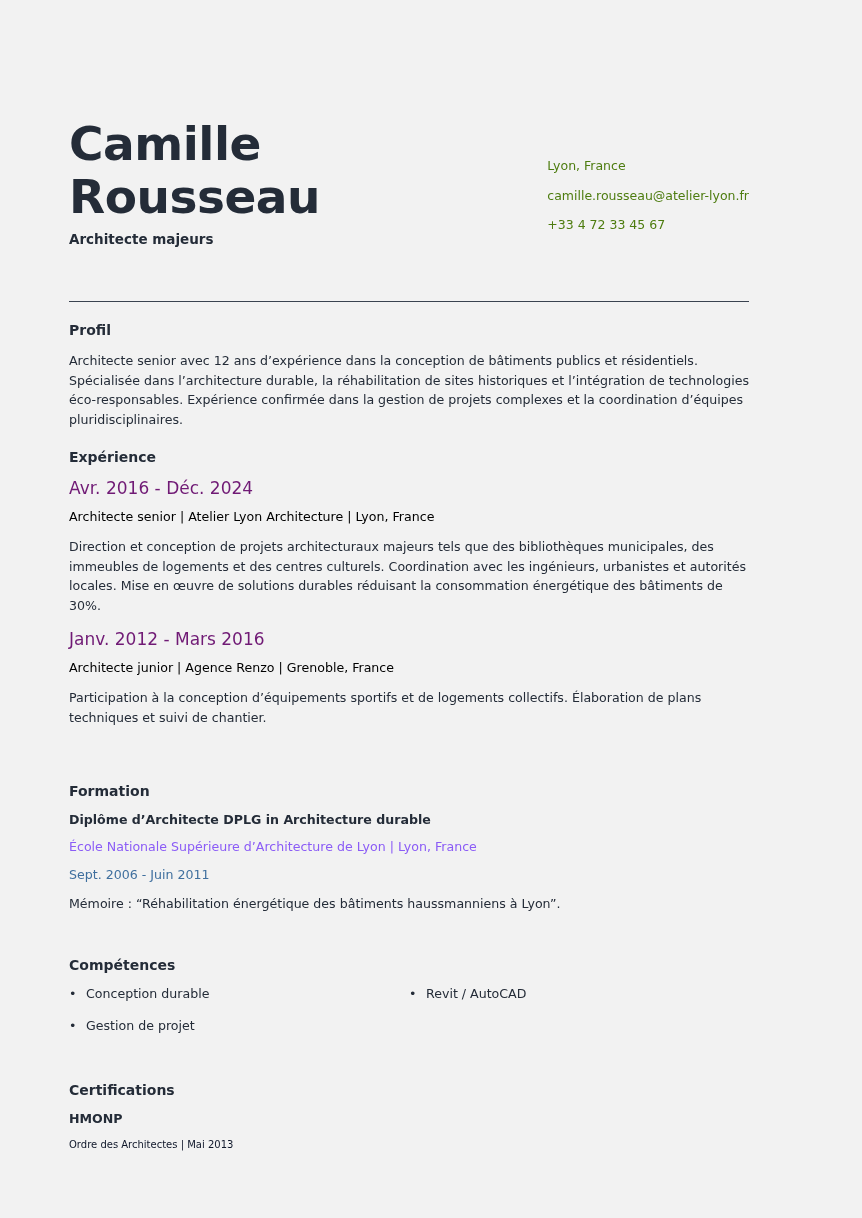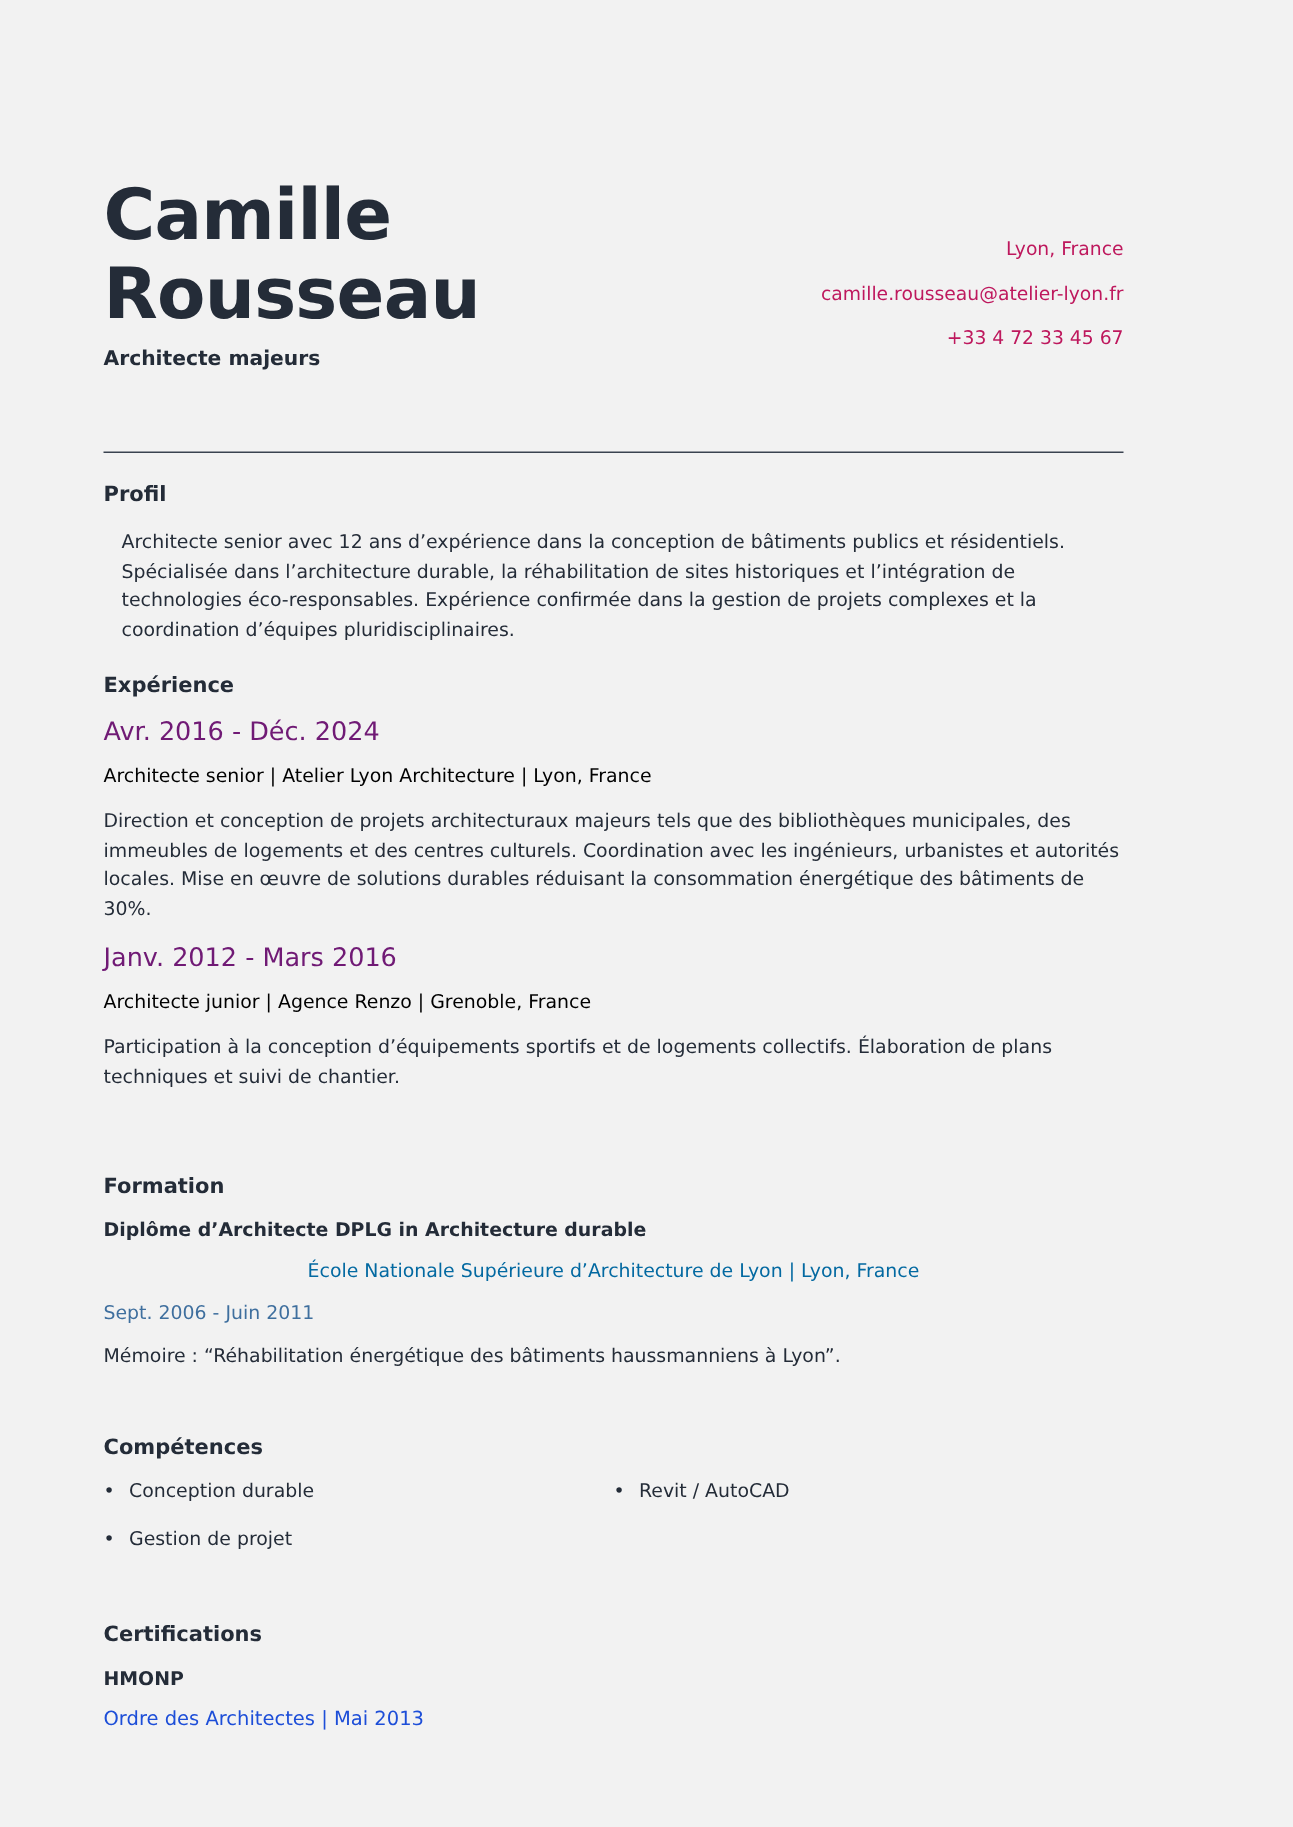--- a/index.html
+++ b/index.html
@@ -38,24 +38,24 @@
   .role {
     font-size: 13.5px;
     font-weight: bold;
     color: #242c38;
     margin-top: 8px;
   }
   .contact {
     position: absolute;
     right: 0;
     top: 160px;
-    text-align: right;
+    text-align: left;
     font-size: 12.5px;
     line-height: 1.0;
-    color: #be185d;
+    color: #4d7c0f;
   }
   .contact div {
     margin-bottom: 17px;
   }
   .rule {
     border-top: 1px solid #3a4350;
     margin-top: 33px;
     margin-bottom: 0;
   }
   .section {
@@ -64,21 +64,21 @@
   .section-title {
     font-size: 14px;
     font-weight: bold;
     color: #242c38;
     margin: 0 0 13px 0;
   }
   .body-text {
     font-size: 12.6px;
     line-height: 1.55;
     color: #242c38;
-    margin: 12px;
+    margin: 0;
   }
   .entry {
     margin-bottom: 4px;
   }
   .entry-date {
     font-size: 17px;
     font-weight: normal;
     color: #701a75;
     margin-bottom: 11px;
   }
@@ -94,23 +94,22 @@
     margin: 0 0 14px 0;
   }
   .edu-title {
     font-size: 12.6px;
     font-weight: bold;
     color: #242c38;
     margin-bottom: 12px;
   }
   .edu-school {
     font-size: 12.6px;
-    color: #0369a1;
+    color: #8b5cf6;
     margin-bottom: 13px;
-    text-align: center;
   }
   .edu-dates {
     font-size: 12.6px;
     color: #3f6f9e;
     margin-bottom: 14px;
   }
   .edu-note {
     font-size: 12.6px;
     color: #242c38;
     margin: 0;
@@ -134,22 +133,22 @@
     color: #242c38;
     font-size: 12.6px;
   }
   .cert-title {
     font-size: 12.6px;
     font-weight: bold;
     color: #242c38;
     margin-bottom: 13px;
   }
   .cert-sub {
-    font-size: 13px;
-    color: #1d4ed8;
+    font-size: 10px;
+    color: #0f172a;
   }
   .spacer-lg { height: 22px; }
   .spacer-md { height: 12px; }
 </style>
 </head>
 <body>
 
 <div class="page">
 
   <div class="header">

